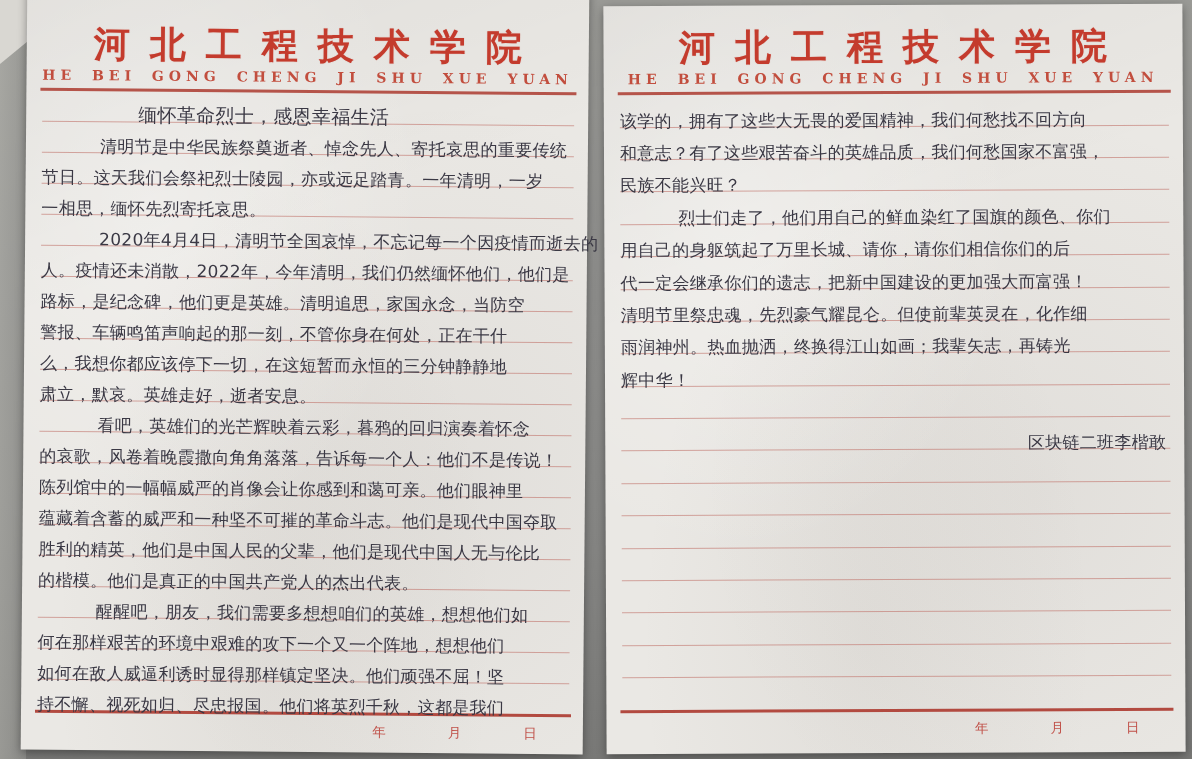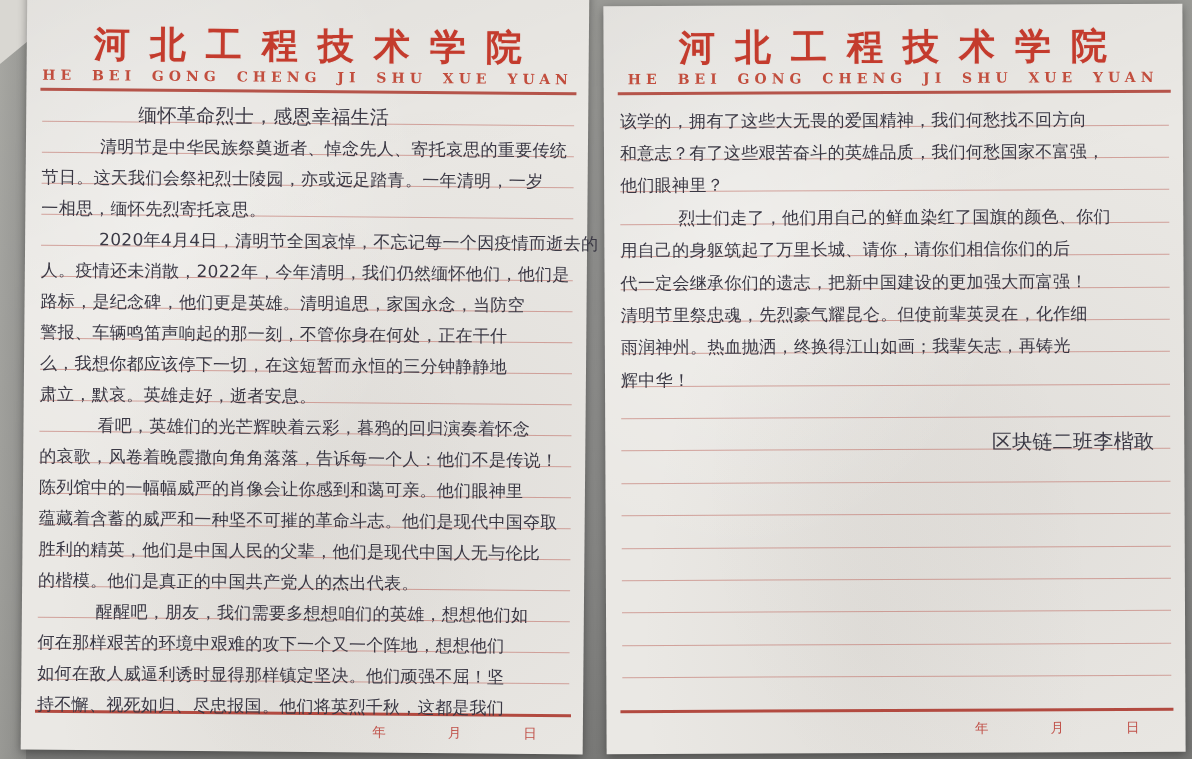--- a/index.html
+++ b/index.html
@@ -53,21 +53,21 @@
   #page1 .row{height:30px;}
   #page2 .row{height:31.4px;}
   .rows .row:last-child{border-bottom:none;}
   .ink{
     font-size:17px;color:#3a3844;white-space:nowrap;line-height:1;
     transform:translateY(3px);letter-spacing:.3px;
   }
   .row.title .ink{margin-left:96px;font-size:19px;}
   .row.indent .ink{margin-left:58px;}
   .row.right{justify-content:flex-end;}
-  .row.right .ink{margin-right:16px;font-size:20px;}
+  .row.right .ink{margin-right:4px;font-size:17px;}
 
   .bottom-rule{border-top:3px solid #b24a40;margin:0 12px 0 14px;}
   .page-footer{
     display:flex;justify-content:flex-end;margin-top:8px;
     color:#c05048;font-size:13.5px;font-family:"DejaVu Serif",serif;
   }
   .page-footer .date-label{margin-right:62px;}
   .page-footer .date-label:last-child{margin-right:46px;}
 </style>
 </head>
@@ -159,21 +159,21 @@
     <div class="lh-rule"></div>
   </header>
   <div class="rows">
       <div class="row flush">
         <span class="ink">该学的，拥有了这些大无畏的爱国精神，我们何愁找不回方向</span>
       </div>
       <div class="row flush">
         <span class="ink">和意志？有了这些艰苦奋斗的英雄品质，我们何愁国家不富强，</span>
       </div>
       <div class="row flush">
-        <span class="ink">他们眼神里？</span>
+        <span class="ink">民族不能兴旺？</span>
       </div>
       <div class="row indent">
         <span class="ink">烈士们走了，他们用自己的鲜血染红了国旗的颜色、你们</span>
       </div>
       <div class="row flush">
         <span class="ink">用自己的身躯筑起了万里长城、请你，请你们相信你们的后</span>
       </div>
       <div class="row flush">
         <span class="ink">代一定会继承你们的遗志，把新中国建设的更加强大而富强！</span>
       </div>

